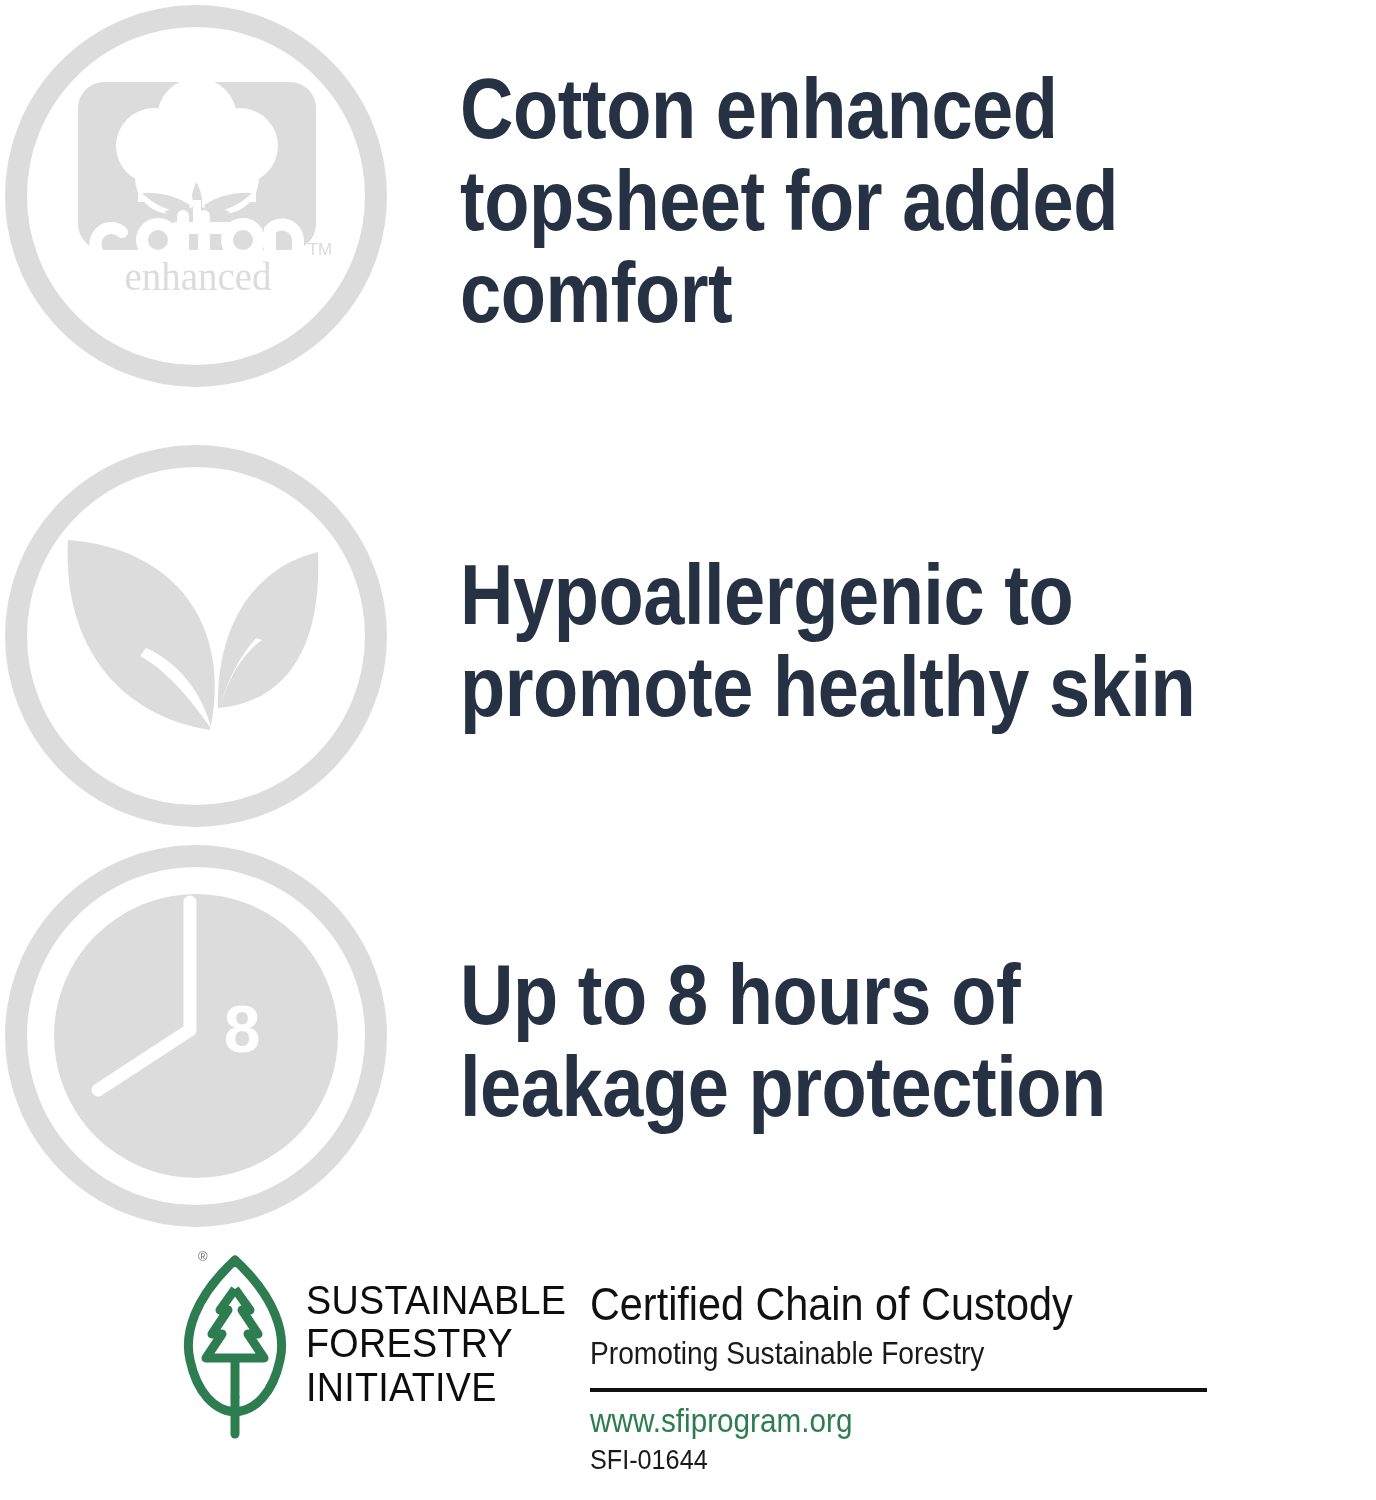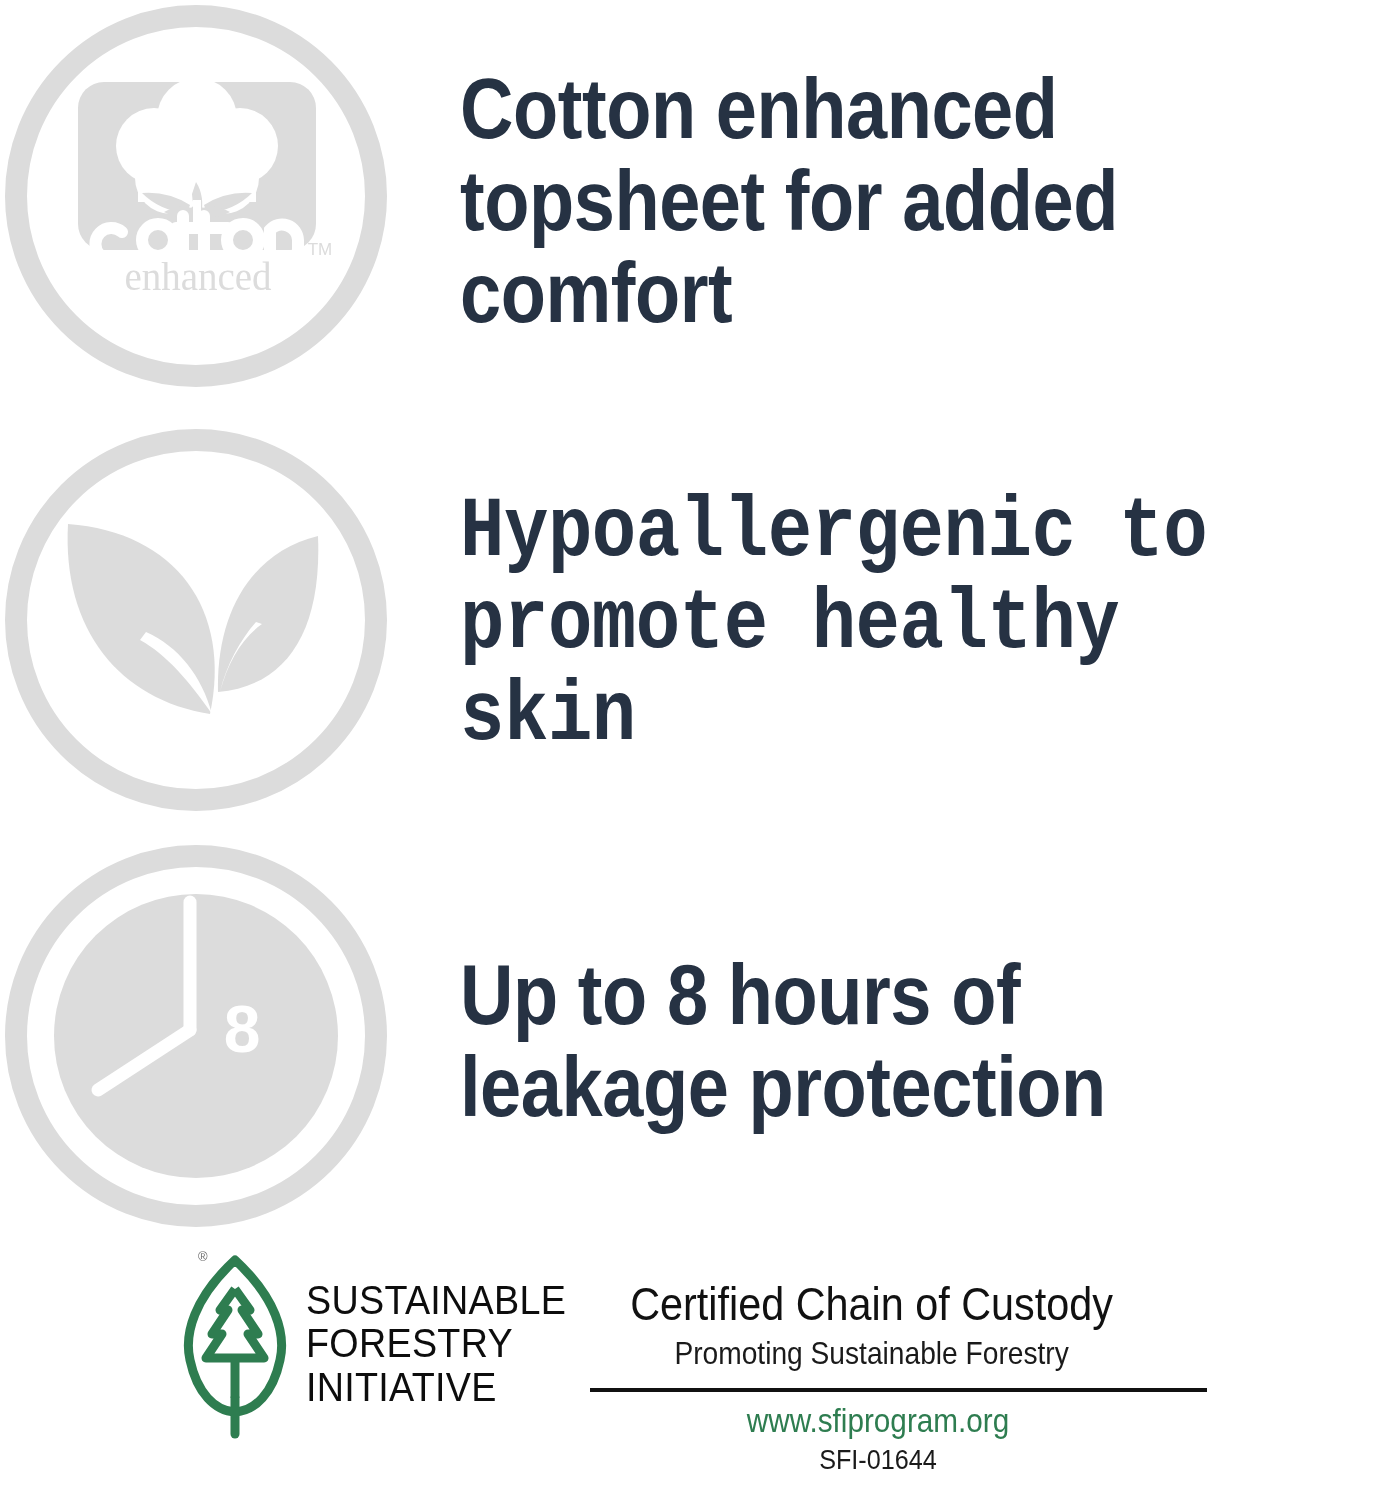--- a/index.html
+++ b/index.html
@@ -18,21 +18,21 @@
 
   
   .feature-row {
     position: absolute;
     left: 0;
     width: 1376px;
     display: flex;
     align-items: center;
   }
   #row-0 { top: 0px;    height: 400px; }
-  #row-1 { top: 424px;  height: 400px; font-family: Liberation Mono, monospace; }
+  #row-1 { top: 440px;  height: 400px; }
   #row-2 { top: 840px;  height: 400px; }
 
   .icon-slot {
     width: 400px;
     height: 400px;
     flex: 0 0 400px;
     position: relative;
   }
   .icon-slot svg { display: block; }
 
@@ -90,21 +90,20 @@
     transform: scaleX(0.92);
     transform-origin: left center;
     white-space: pre-line;
   }
 
   #sfi-claim-group {
     position: absolute;
     left: 590px;
     top: 40px;
     width: 640px;
-    text-align: center;
   }
   #sfi-claim-title {
     color: #111111;
     font-size: 47px;
     line-height: 1.0;
     font-weight: 400;
     font-stretch: condensed;
     transform: scaleX(0.88);
     transform-origin: left top;
     white-space: nowrap;

